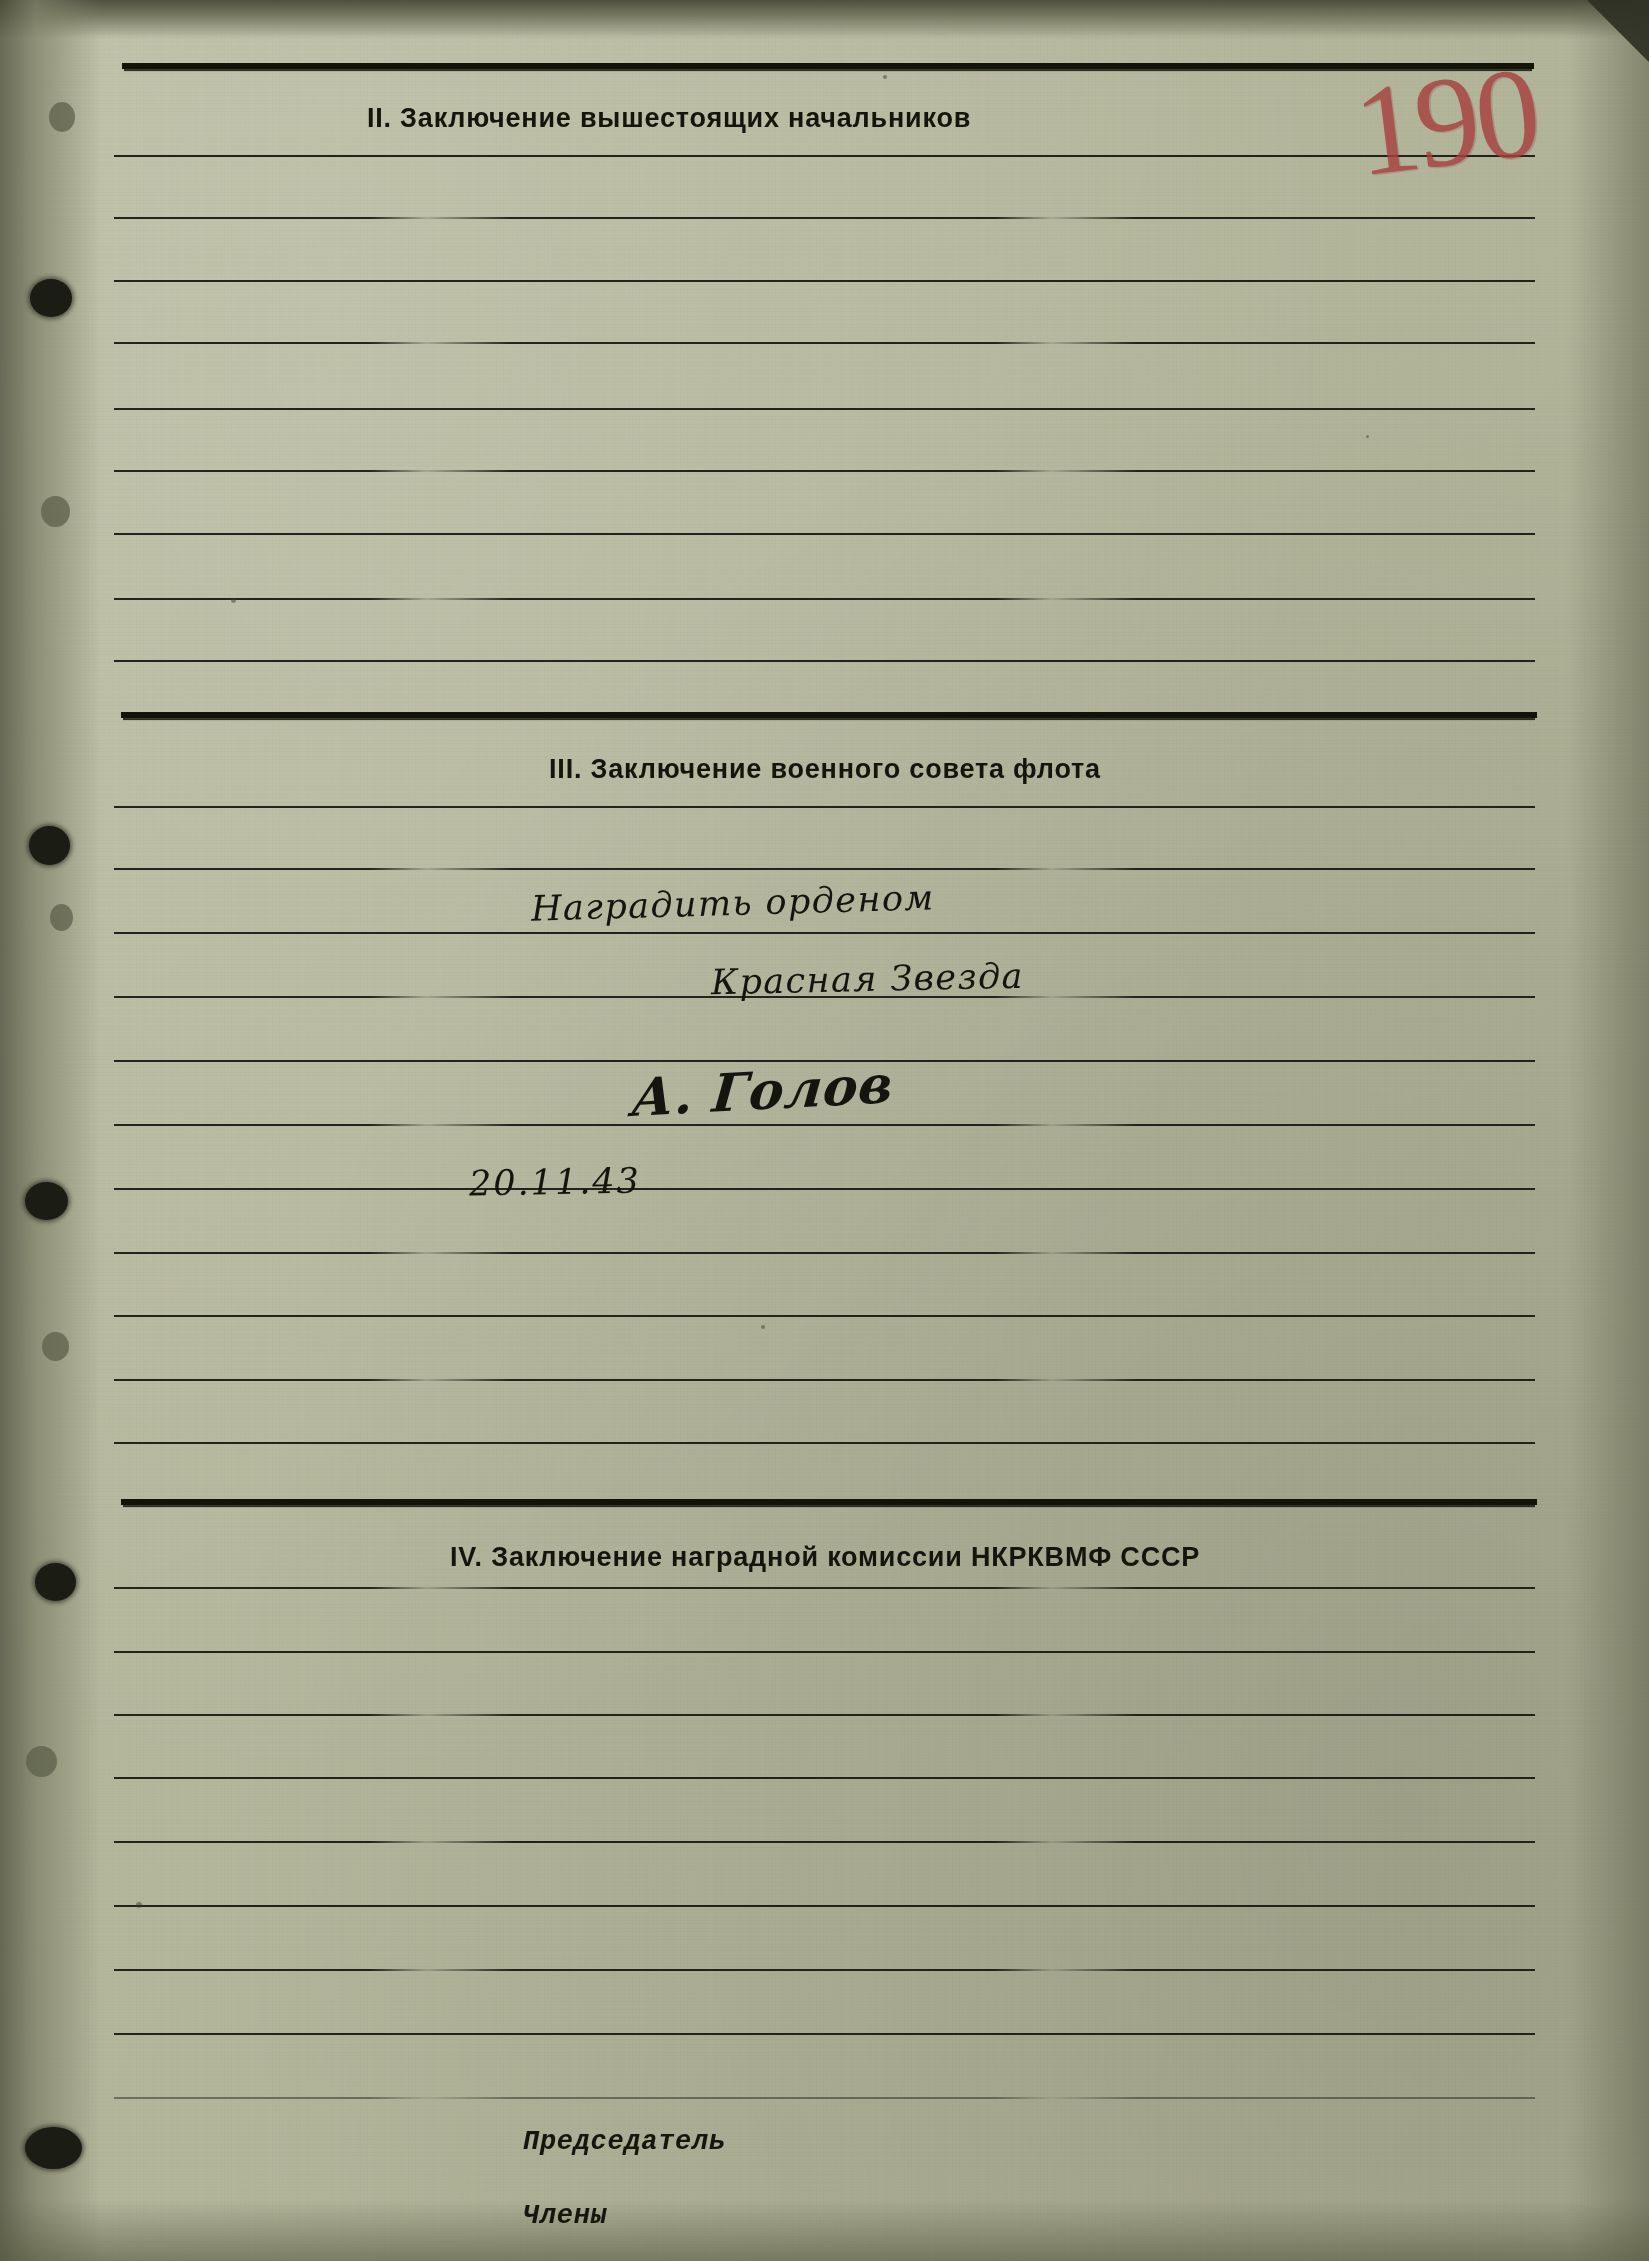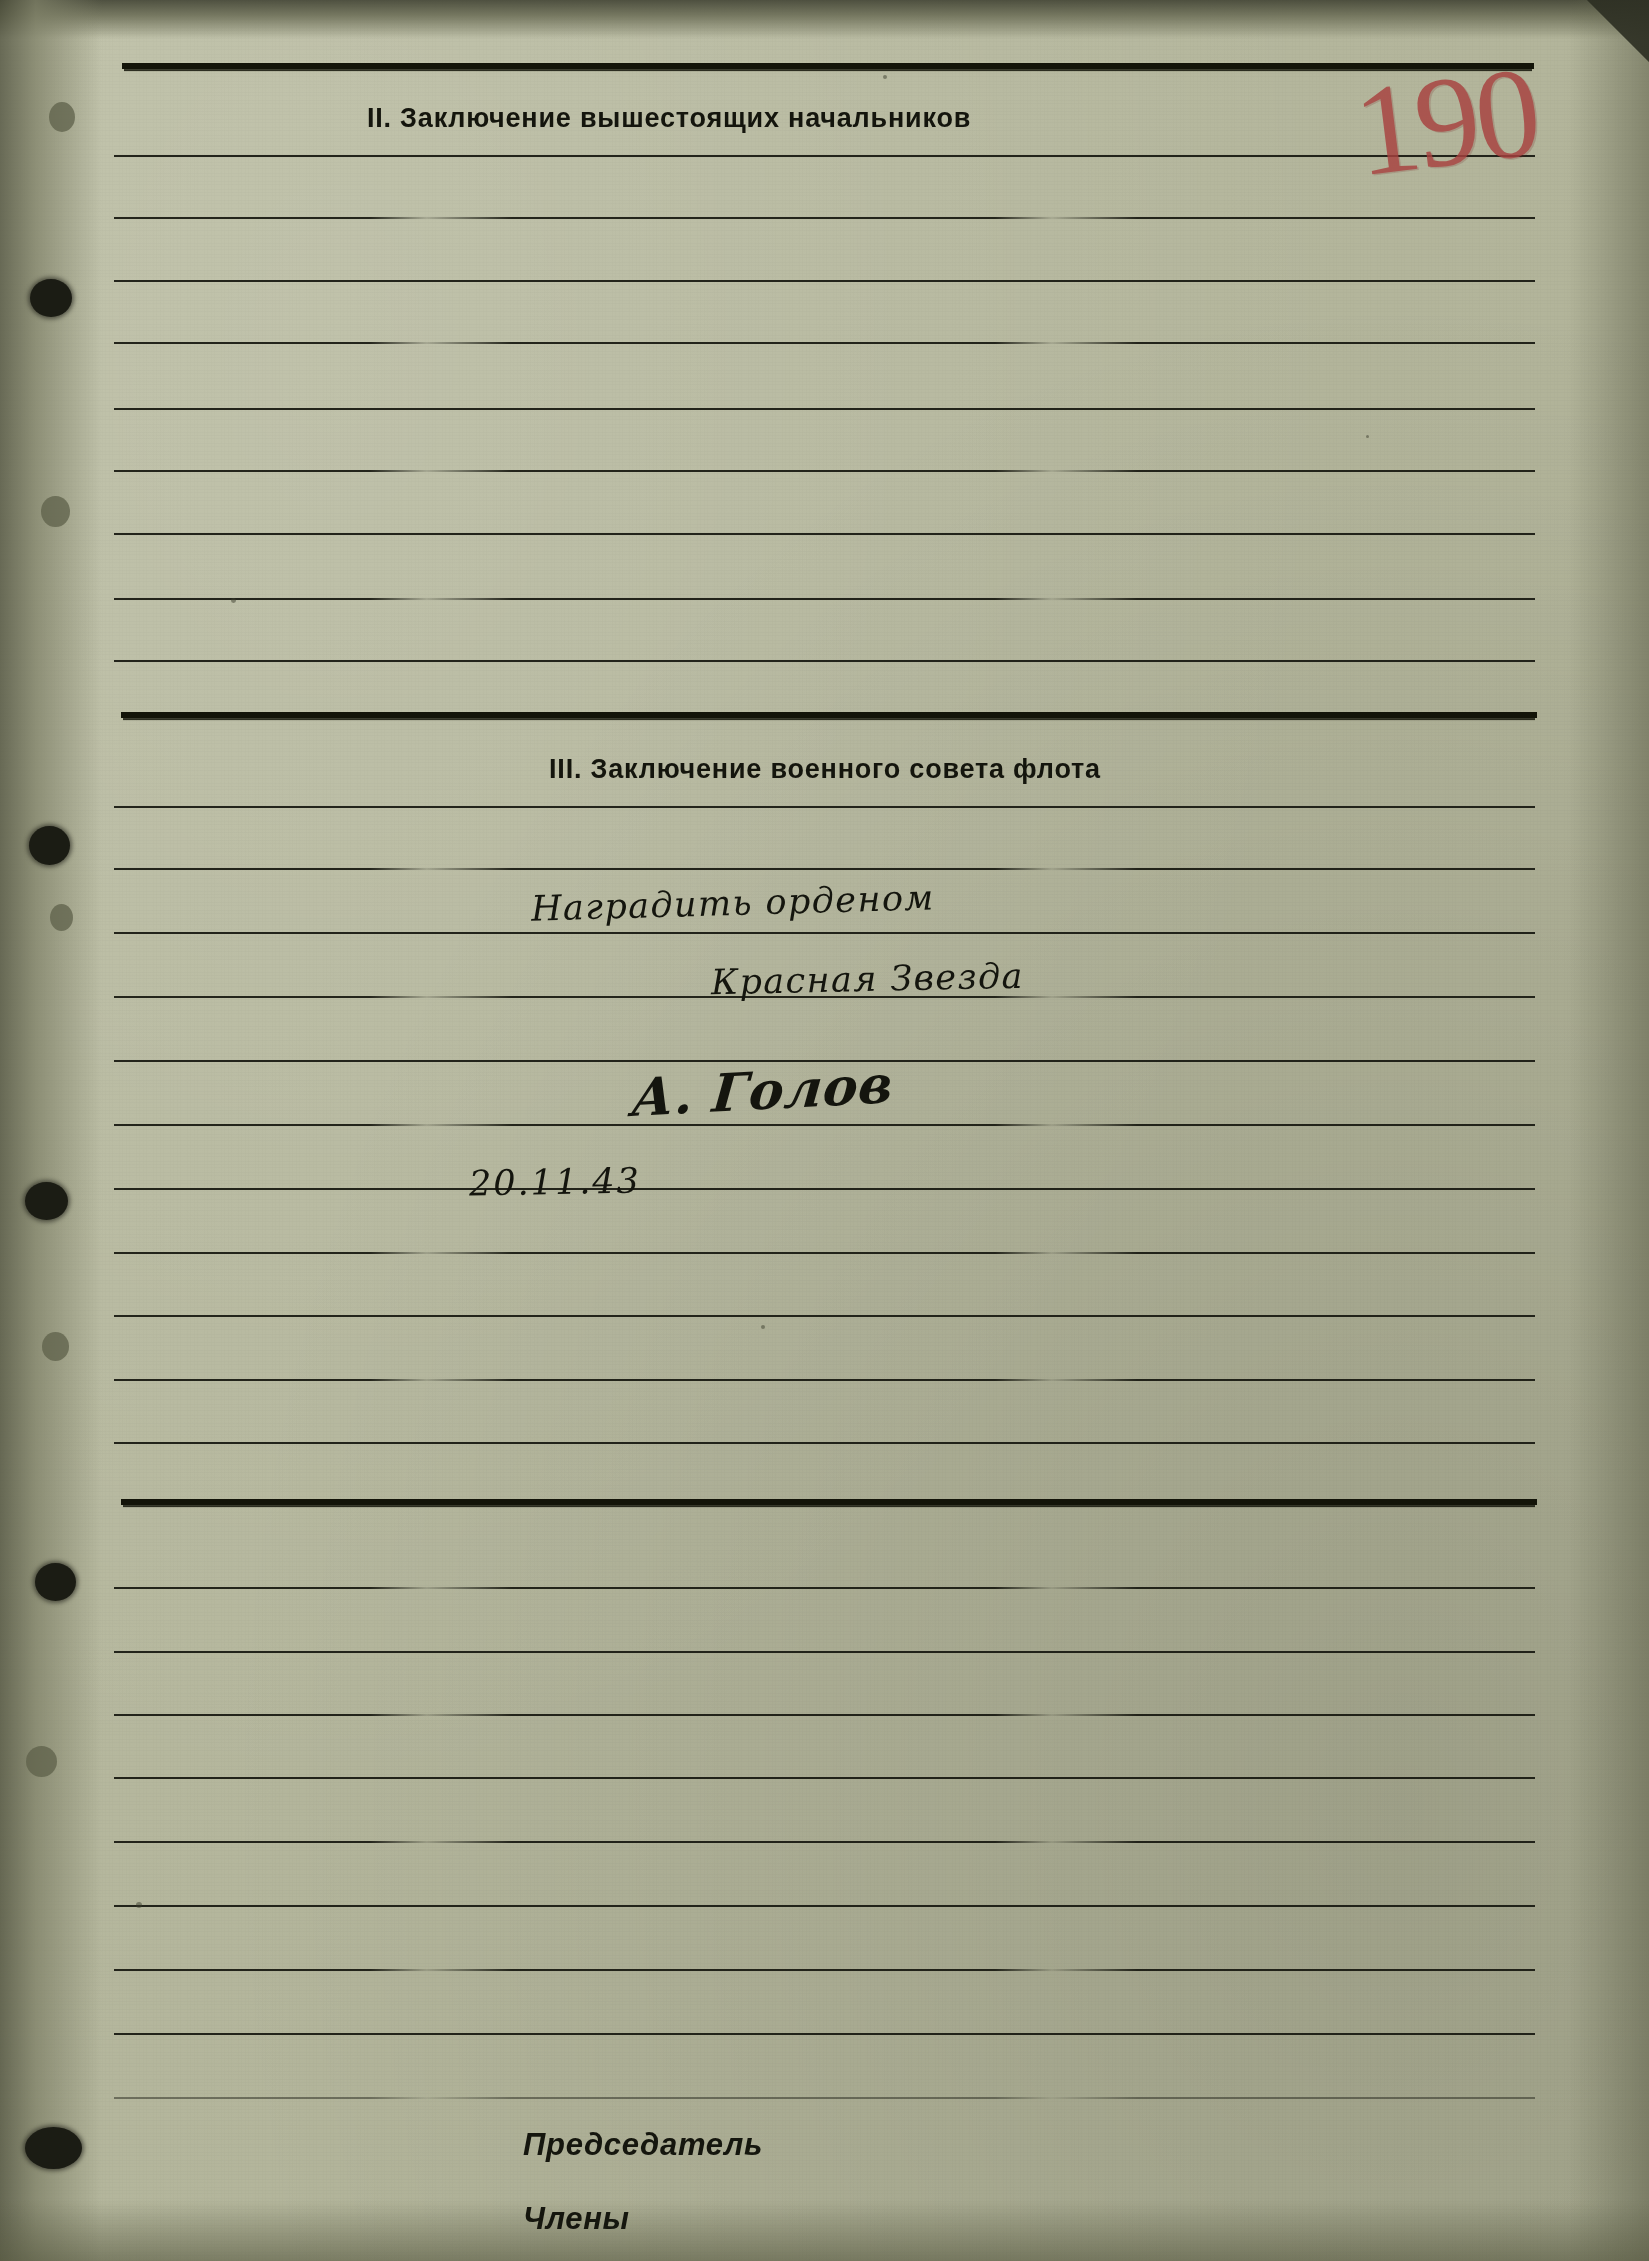--- a/index.html
+++ b/index.html
@@ -121,24 +121,24 @@
   #hw-line-2 { top: 959px; left: 711px; font-size: 35px; transform: rotate(-1.2deg); letter-spacing: 1.4px; }
   #hw-signature {
     top: 1060px; left: 632px; font-size: 52px; font-weight: 700;
     transform: rotate(-3deg) skewX(-8deg); letter-spacing: 0.7px;
   }
   #hw-date { top: 1162px; left: 469px; font-size: 35px; transform: rotate(-1deg); letter-spacing: 2px; }
 
   
   .footer-label {
     position: absolute;
-    font-family: Liberation Sans, sans-serif;
+    font-family: Liberation Mono, monospace;
     font-style: italic;
     font-weight: 700;
-    font-size: 31px;
+    font-size: 27px;
     color: #15160e;
     letter-spacing: 0.7px;
   }
   #footer-chairman { top: 2127px; left: 523px; }
   #footer-members  { top: 2201px; left: 523px; }
 
   
   .speck { position:absolute; background:#3c3e2e; border-radius:50%; opacity:.5; }
 </style>
 </head>
@@ -184,20 +184,21 @@
   <div class="rule broken" style="left:114px; top:1379px; width:1421px;"></div>
   <div class="rule" style="left:114px; top:1442px; width:1421px;"></div>
 
   <div class="hand" id="hw-line-1">Наградить орденом</div>
   <div class="hand" id="hw-line-2">Красная Звезда</div>
   <div class="hand" id="hw-signature">А. Голов</div>
   <div class="hand" id="hw-date">20.11.43</div>
 
   <div class="thickrule" style="left:121px; top:1499px; width:1416px;"></div>
 
+  <div class="heading" id="heading-4">IV. Заключение наградной комиссии НКРКВМФ СССР</div>
 
   <div class="rule broken" style="left:114px; top:1587px; width:1421px;"></div>
   <div class="rule" style="left:114px; top:1651px; width:1421px;"></div>
   <div class="rule broken" style="left:114px; top:1714px; width:1421px;"></div>
   <div class="rule" style="left:114px; top:1777px; width:1421px;"></div>
   <div class="rule broken" style="left:114px; top:1841px; width:1421px;"></div>
   <div class="rule" style="left:114px; top:1905px; width:1421px;"></div>
   <div class="rule broken" style="left:114px; top:1969px; width:1421px;"></div>
   <div class="rule" style="left:114px; top:2033px; width:1421px;"></div>
   <div class="rule broken faded" style="left:114px; top:2097px; width:1421px;"></div>

